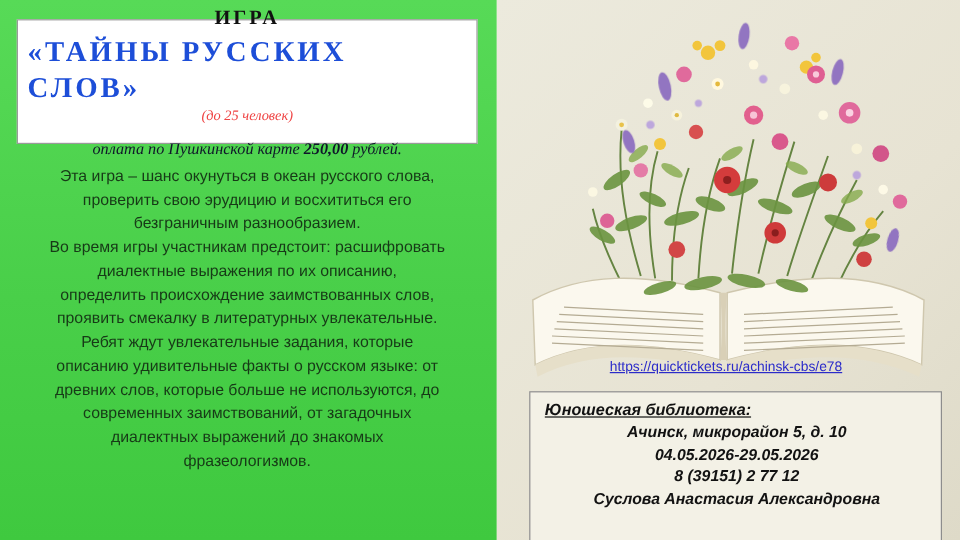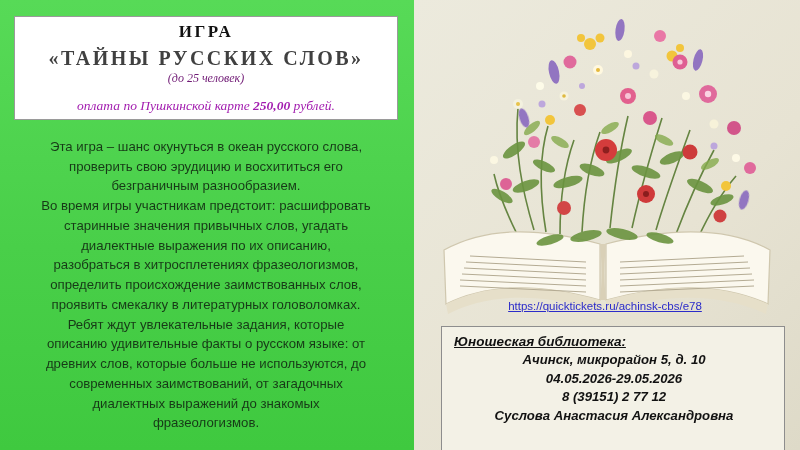--- a/index.html
+++ b/index.html
@@ -38,52 +38,52 @@
     left: 14px;
     top: 16px;
     width: 384px;
     height: 104px;
     background: #ffffff;
     border: 1px solid #9a9a9a;
     box-sizing: border-box;
     display: flex;
     flex-direction: column;
     align-items: center;
-    justify-content: flex-start;
+    justify-content: center;
     padding: 4px 8px;
   }
   .title-line1 {
     font-family: "Liberation Serif", serif;
     font-weight: bold;
     font-size: 17px;
     letter-spacing: 2.5px;
     color: #111111;
     line-height: 1.25;
   }
   .title-line2 {
     font-family: "Liberation Serif", serif;
     font-weight: bold;
-    font-size: 20px;
+    font-size: 24px;
     letter-spacing: 2.5px;
-    color: #404040;
+    color: #1d4ed8;
     line-height: 1.25;
     margin-top: 4px;
   }
   .title-sub {
     font-family: "Liberation Serif", serif;
     font-style: italic;
     font-size: 12px;
-    color: #701a75;
+    color: #ef4444;
     margin-top: 0;
   }
   .title-price {
     font-family: "Liberation Serif", serif;
     font-style: italic;
     font-size: 13.5px;
-    color: #a21caf;
+    color: #0f172a;
     margin-top: 12px;
   }
   .title-price b {
     font-weight: bold;
   }
 
   
   .body-text {
     position: absolute;
     left: 10px;
@@ -172,25 +172,23 @@
       <div class="title-line2">«ТАЙНЫ РУССКИХ СЛОВ»</div>
       <div class="title-sub">(до 25 человек)</div>
       <div class="title-price"><span>оплата по Пушкинской карте </span><b>250,00</b><span> рублей.</span></div>
     </div>
 
     <div class="body-text">
       <p>Эта игра – шанс окунуться в океан русского слова,</p>
       <p>проверить свою эрудицию и восхититься его</p>
       <p>безграничным разнообразием.</p>
       <p>Во время игры участникам предстоит: расшифровать</p>
-      <p>старинные значения привычных слов, угадать</p>
       <p>диалектные выражения по их описанию,</p>
-      <p>разобраться в хитросплетениях фразеологизмов,</p>
       <p>определить происхождение заимствованных слов,</p>
-      <p>проявить смекалку в литературных головоломках.</p>
+      <p>проявить смекалку в литературных увлекательные.</p>
       <p>Ребят ждут увлекательные задания, которые</p>
       <p>описанию удивительные факты о русском языке: от</p>
       <p>древних слов, которые  больше не используются, до</p>
       <p>современных заимствований, от загадочных</p>
       <p>диалектных выражений до знакомых</p>
       <p>фразеологизмов.</p>
     </div>
   </div>
 
   <div class="right-panel">

